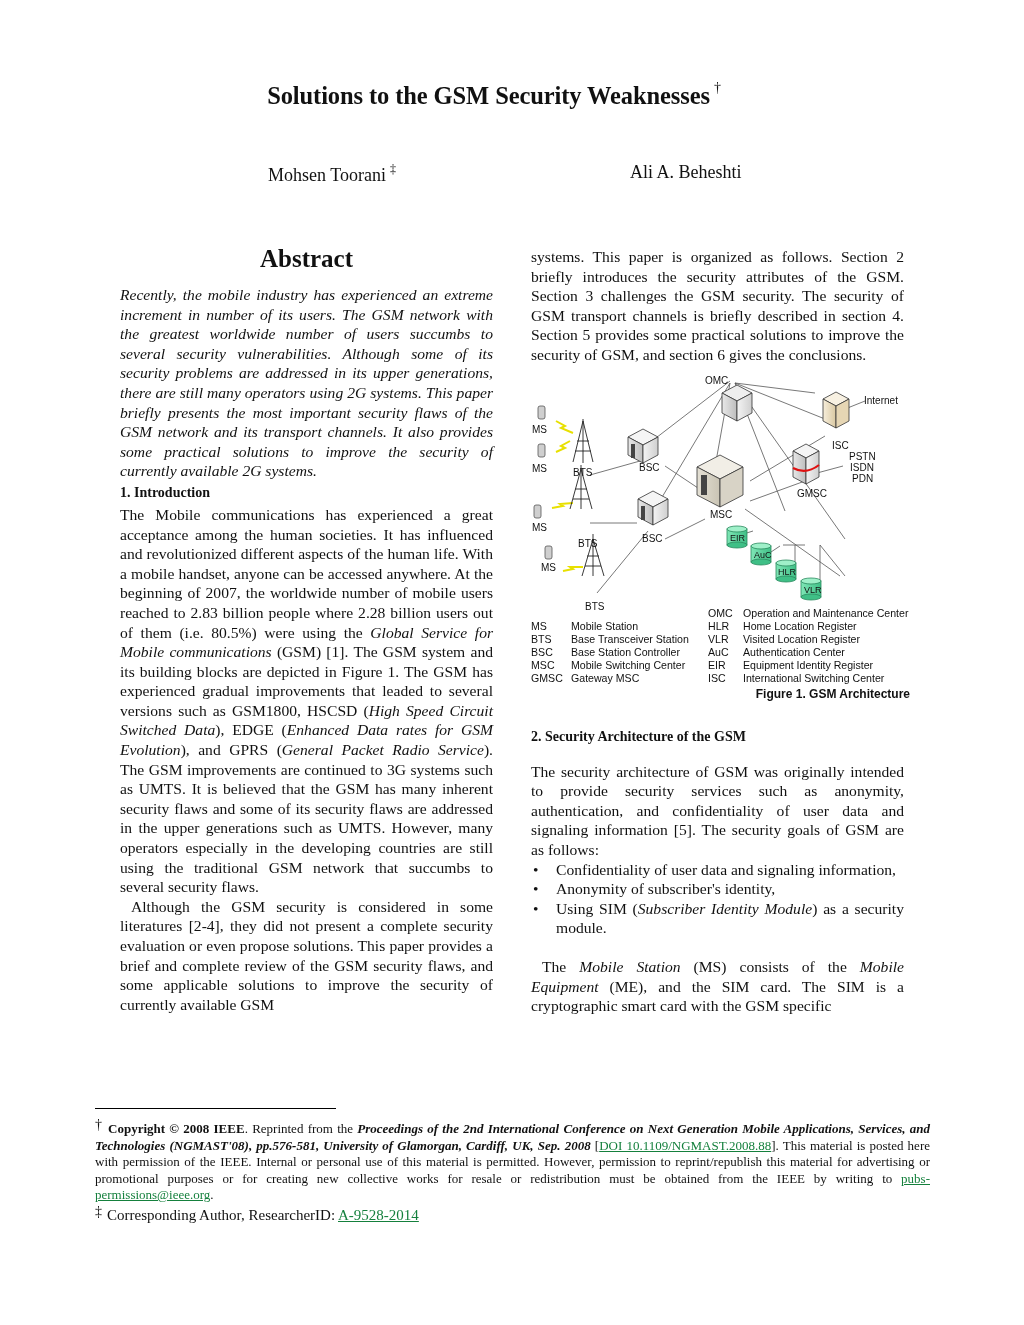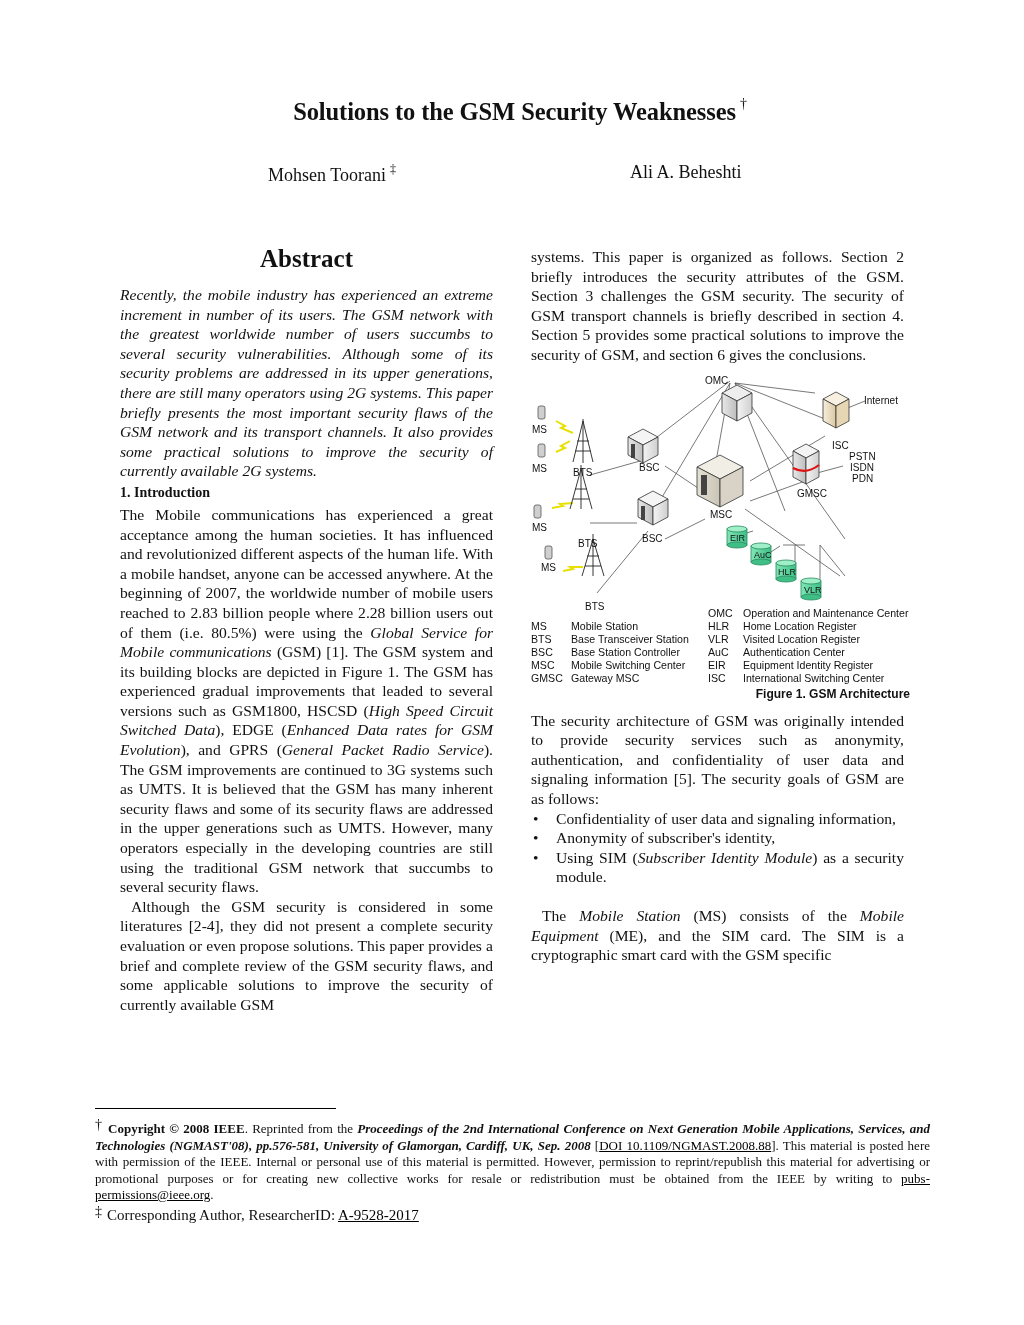--- a/index.html
+++ b/index.html
@@ -1,22 +1,22 @@
 <!DOCTYPE html>
 <html><head>
   <meta charset="utf-8">
   <style>
     html, body { margin: 0; padding: 0; background: #ffffff; }
     body {
       width: 1024px; height: 1325px; position: relative; overflow: hidden;
       font-family: "Liberation Serif", "DejaVu Serif", serif; color: #111;
     }
     .title {
-      position: absolute; top: 96px; left: 0; width: 988px; text-align: center;
-      font-size: 24.5px; font-weight: bold; letter-spacing: -0.1px; margin-left: 26px;
+      position: absolute; top: 80px; left: 0; width: 988px; text-align: center;
+      font-size: 24.5px; font-weight: bold; letter-spacing: -0.1px;
     }
     .title sup { font-size: 14px; font-weight: normal; vertical-align: 12px; margin-left: 4px; }
     .author { position: absolute; top: 162px; font-size: 18px; }
     .author sup { font-size: 12px; vertical-align: 8px; margin-left: 4px; }
     .author.a1 { left: 268px; }
     .author.a2 { left: 630px; }
 
     .col { position: absolute; width: 373px; font-size: 15.6px; line-height: 19.6px; }
     .col.left { left: 120px; top: 247px; }
     .col.right { left: 531px; top: 247px; }
@@ -39,21 +39,21 @@
     .legend .row { display: flex; white-space: nowrap; }
     .legend .abbr { width: 40px; }
     .legend.l1 { left: 6px; top: 249px; }
     .legend.l2 { left: 183px; top: 236px; }
     .legend.l2 .abbr { width: 35px; }
 
     .footnotes { position: absolute; left: 95px; top: 1108px; width: 835px; font-size: 13px; line-height: 16.5px; }
     .footnotes .rule { width: 241px; height: 1px; background: #000; margin-bottom: 8px; }
     .footnotes p { margin: 0; text-align: justify; }
     .fn-mark { font-size: 14px; vertical-align: 4px; margin-right: 5px; }
-    a.lnk { color: #000000; text-decoration: underline; }
+    a.lnk { color: #15803d; text-decoration: underline; }
     .fn2 { font-size: 15px; }
   </style>
 </head>
 <body>
 
 <div class="title"><span>Solutions to the GSM Security Weaknesses</span><sup>†</sup></div>
 <div class="author a1"><span>Mohsen Toorani</span><sup>‡</sup></div>
 <div class="author a2"><span>Ali A. Beheshti</span></div>
 
 <div class="col left">
@@ -285,26 +285,27 @@
           <span>Equipment Identity Register</span>
         </div>
         <div class="row">
           <span class="abbr">ISC</span>
           <span>International Switching Center</span>
         </div>
       </div>
     <div class="fig-caption">Figure 1. GSM Architecture</div>
   </div>
 
+  <h2 class="section" style="margin-top:14px;margin-bottom:13px;">2. Security Architecture of the GSM</h2>
   <p>The security architecture of GSM was originally intended to provide security services such as anonymity, authentication, and confidentiality of user data and signaling information [5]. The security goals of GSM are as follows:</p>
   <ul class="goals">
     <li>Confidentiality of user data and signaling information,</li>
     <li>Anonymity of subscriber's identity,</li>
     <li><span>Using SIM (</span><i>Subscriber Identity Module</i><span>) as a security module.</span></li>
   </ul>
   <p class="indent" style="margin-top:19px;"><span>The </span><i>Mobile Station</i><span> (MS) consists of the </span><i>Mobile Equipment</i><span> (ME), and the SIM card. The SIM is a cryptographic smart card with the GSM specific</span></p>
 </div>
 
 <div class="footnotes">
   <div class="rule"></div>
   <p><span class="fn-mark">†</span><b>Copyright © 2008 IEEE</b><span>. Reprinted from the </span><b><i>Proceedings of the 2nd International Conference on Next Generation Mobile Applications, Services, and Technologies (NGMAST'08), pp.576-581, University of Glamorgan, Cardiff, UK, Sep. 2008</i></b><span> [</span><a class="lnk" href="#">DOI 10.1109/NGMAST.2008.88</a><span>]. This material is posted here with permission of the IEEE. Internal or personal use of this material is permitted. However, permission to reprint/republish this material for advertising or promotional purposes or for creating new collective works for resale or redistribution must be obtained from the IEEE by writing to </span><a class="lnk" href="#">pubs-permissions@ieee.org</a><span>.</span></p>
-  <p class="fn2"><span class="fn-mark">‡</span><span>Corresponding Author, ResearcherID: </span><a class="lnk" href="#">A-9528-2017</a></p>
+  <p class="fn2"><span class="fn-mark">‡</span><span>Corresponding Author, ResearcherID: </span><a class="lnk" href="#">A-9528-2014</a></p>
 </div>
 
 </body></html>

